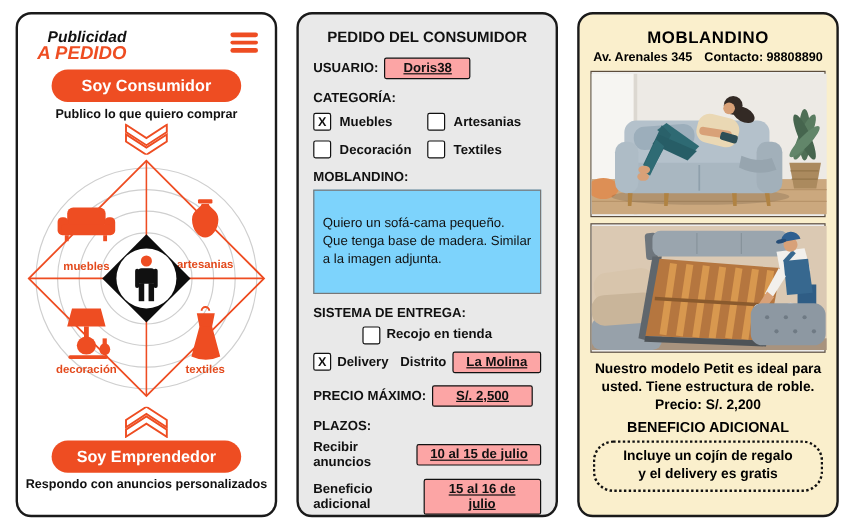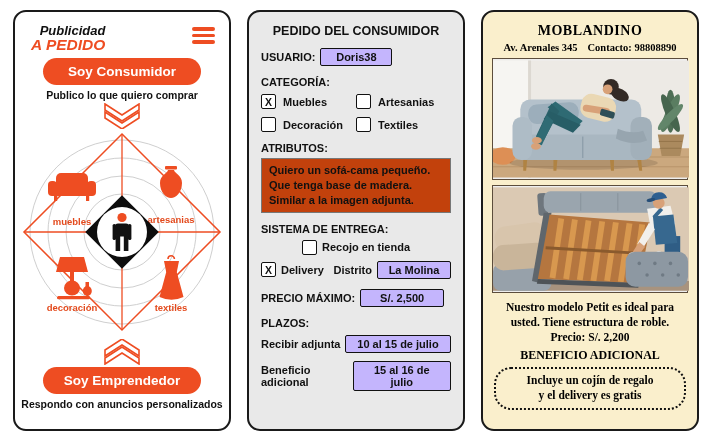--- a/index.html
+++ b/index.html
@@ -2,50 +2,50 @@
 <html><head>
 <meta charset="utf-8">
 <style>
   * { box-sizing: border-box; margin: 0; padding: 0; }
   html,body { width:709px; height:441px; background:#fff; overflow:hidden;
     font-family:"Liberation Sans", sans-serif; }
   .panel { position:absolute; top:10px; height:421px; width:218px;
     border:2px solid #1a1a1a; border-radius:13px; background:#fff; }
   .panel-left  { left:13px;  padding:8px 0 0 0; }
   .panel-mid   { left:247px; background:#e9e9e9; padding:10px 12px 8px 12px; }
-  .panel-right { left:481px; background:#faefcc; padding:8px 9px; text-align:center;font-family:Liberation Serif, serif; }
+  .panel-right { left:481px; background:#faefcc; padding:8px 9px; text-align:center; }
 
   
   .app-header { display:flex; justify-content:space-between; align-items:flex-start;
     padding:4px 14px 0 16px; height:36px; }
   .brand-l1 { font-style:italic; font-weight:bold; font-size:13px; color:#111; line-height:1;text-align:right; }
   .brand-l2 { font-style:italic; font-weight:bold; font-size:15.5px; color:#ee4d22; line-height:1.05; }
   .hamburger { display:flex; flex-direction:column; gap:3px; padding-top:3px; cursor:pointer; }
   .hamburger span { display:block; width:23px; height:3.6px; background:#ee4d22; border-radius:2px; }
   .pill { display:block; margin:2px auto 0; background:#ee4d22; color:#fff; border:none;
     font-family:"Liberation Sans",sans-serif; font-weight:bold; font-size:13.5px;
     padding:6px 0; width:158px; text-align:center; border-radius:16px; cursor:pointer; }
   .caption { text-align:center; font-weight:bold; font-size:10.5px; color:#111; margin-top:4px; }
   .chev { display:flex; justify-content:center; margin-top:2px; height:26px; }
   .wheel { position:relative; width:214px; height:208px; margin-top:0; }
 
   
   .panel-mid { font-weight:bold; color:#111; font-size:11px; }
   .form-title { text-align:center; font-size:12.5px; font-weight:bold; margin-top:2px; }
   .frow { display:flex; align-items:center; gap:5px; }
   .mt10 { margin-top:10px; } .mt8 { margin-top:8px; } .mt6 { margin-top:6px; } .mt5 { margin-top:5px;justify-content:center; }
-  .vbox { border:1.6px solid #111; background:#c4b5fd; border-radius:2px;
-    padding:2px 9px; font-weight:bold; font-size:11px; text-align:center; }
+  .vbox { border:1.6px solid #111; background:#fca5a5; border-radius:2px;
+    padding:2px 9px; font-weight:bold; font-size:11px; text-align:center;text-decoration:underline; }
   .cb { width:15px; height:15px; flex:0 0 15px; border:1.6px solid #111; background:#fff;
     border-radius:2px; display:flex; align-items:center; justify-content:center;
     font-size:10.5px; font-weight:bold; cursor:pointer; }
   .cat-grid { display:grid; grid-template-columns:1fr 1fr; row-gap:8px; margin-top:6px; }
   .cat-item { display:flex; align-items:center; gap:7px; }
-  .attr-box { background:#c2410c; border:1.2px solid #777; margin-top:4px;
-    padding:4px 7px; font-size:11px; line-height:1.35; font-weight:bold; }
+  .attr-box { background:#7dd3fc; border:1.2px solid #777; margin-top:4px;
+    padding:20px 7px; font-size:11px; line-height:1.35; font-weight:normal; }
   .link { color:#1b6fc8; text-decoration:underline; font-weight:bold; cursor:pointer; }
   .plazo-row { display:flex; align-items:center; justify-content:space-between; }
   .date-box { width:106px; }
 
   
   .ad-title { font-size:14px; font-weight:bold; letter-spacing:0.5px; margin-top:3px; color:#000; }
   .ad-sub { font-size:10.5px; font-weight:bold; margin-top:3px; display:flex;
     justify-content:center; gap:10px; }
   .photo { margin-top:5px; border:1.5px solid #5c4d3c; line-height:0; background:#eee; }
   .ad-desc { font-size:11.5px; font-weight:bold; line-height:1.3; margin-top:7px; }
@@ -182,21 +182,21 @@
     <div class="cat-item">
       <span class="cb"></span>
       <span>Decoración</span>
     </div>
     <div class="cat-item">
       <span class="cb"></span>
       <span>Textiles</span>
     </div>
   </div>
 
-  <div class="mt10">ATRIBUTOS:</div>
+  <div class="mt10">MOBLANDINO:</div>
   <div class="attr-box">Quiero un sofá-cama pequeño. Que tenga base de madera. Similar a la imagen adjunta.</div>
 
 
   <div class="mt10">SISTEMA DE ENTREGA:</div>
   <div class="frow mt5">
     <span class="cb"></span>
     <span>Recojo en tienda</span>
   </div>
   <div class="frow mt6">
     <span class="cb">X</span>
@@ -205,21 +205,21 @@
     <span class="vbox" style="min-width:74px">La Molina</span>
   </div>
 
   <div class="frow mt10">
     <span>PRECIO MÁXIMO:</span>
     <span class="vbox" style="min-width:84px">S/. 2,500</span>
   </div>
 
   <div class="mt10">PLAZOS:</div>
   <div class="plazo-row mt6">
-    <span>Recibir adjunta</span>
+    <span>Recibir anuncios</span>
     <span class="vbox date-box">10 al 15 de julio</span>
   </div>
   <div class="plazo-row mt8">
     <span>Beneficio adicional</span>
     <span class="vbox date-box">15 al 16 de julio</span>
   </div>
 </div>
 
 <div class="panel panel-right">
   <div class="ad-title">MOBLANDINO</div>

